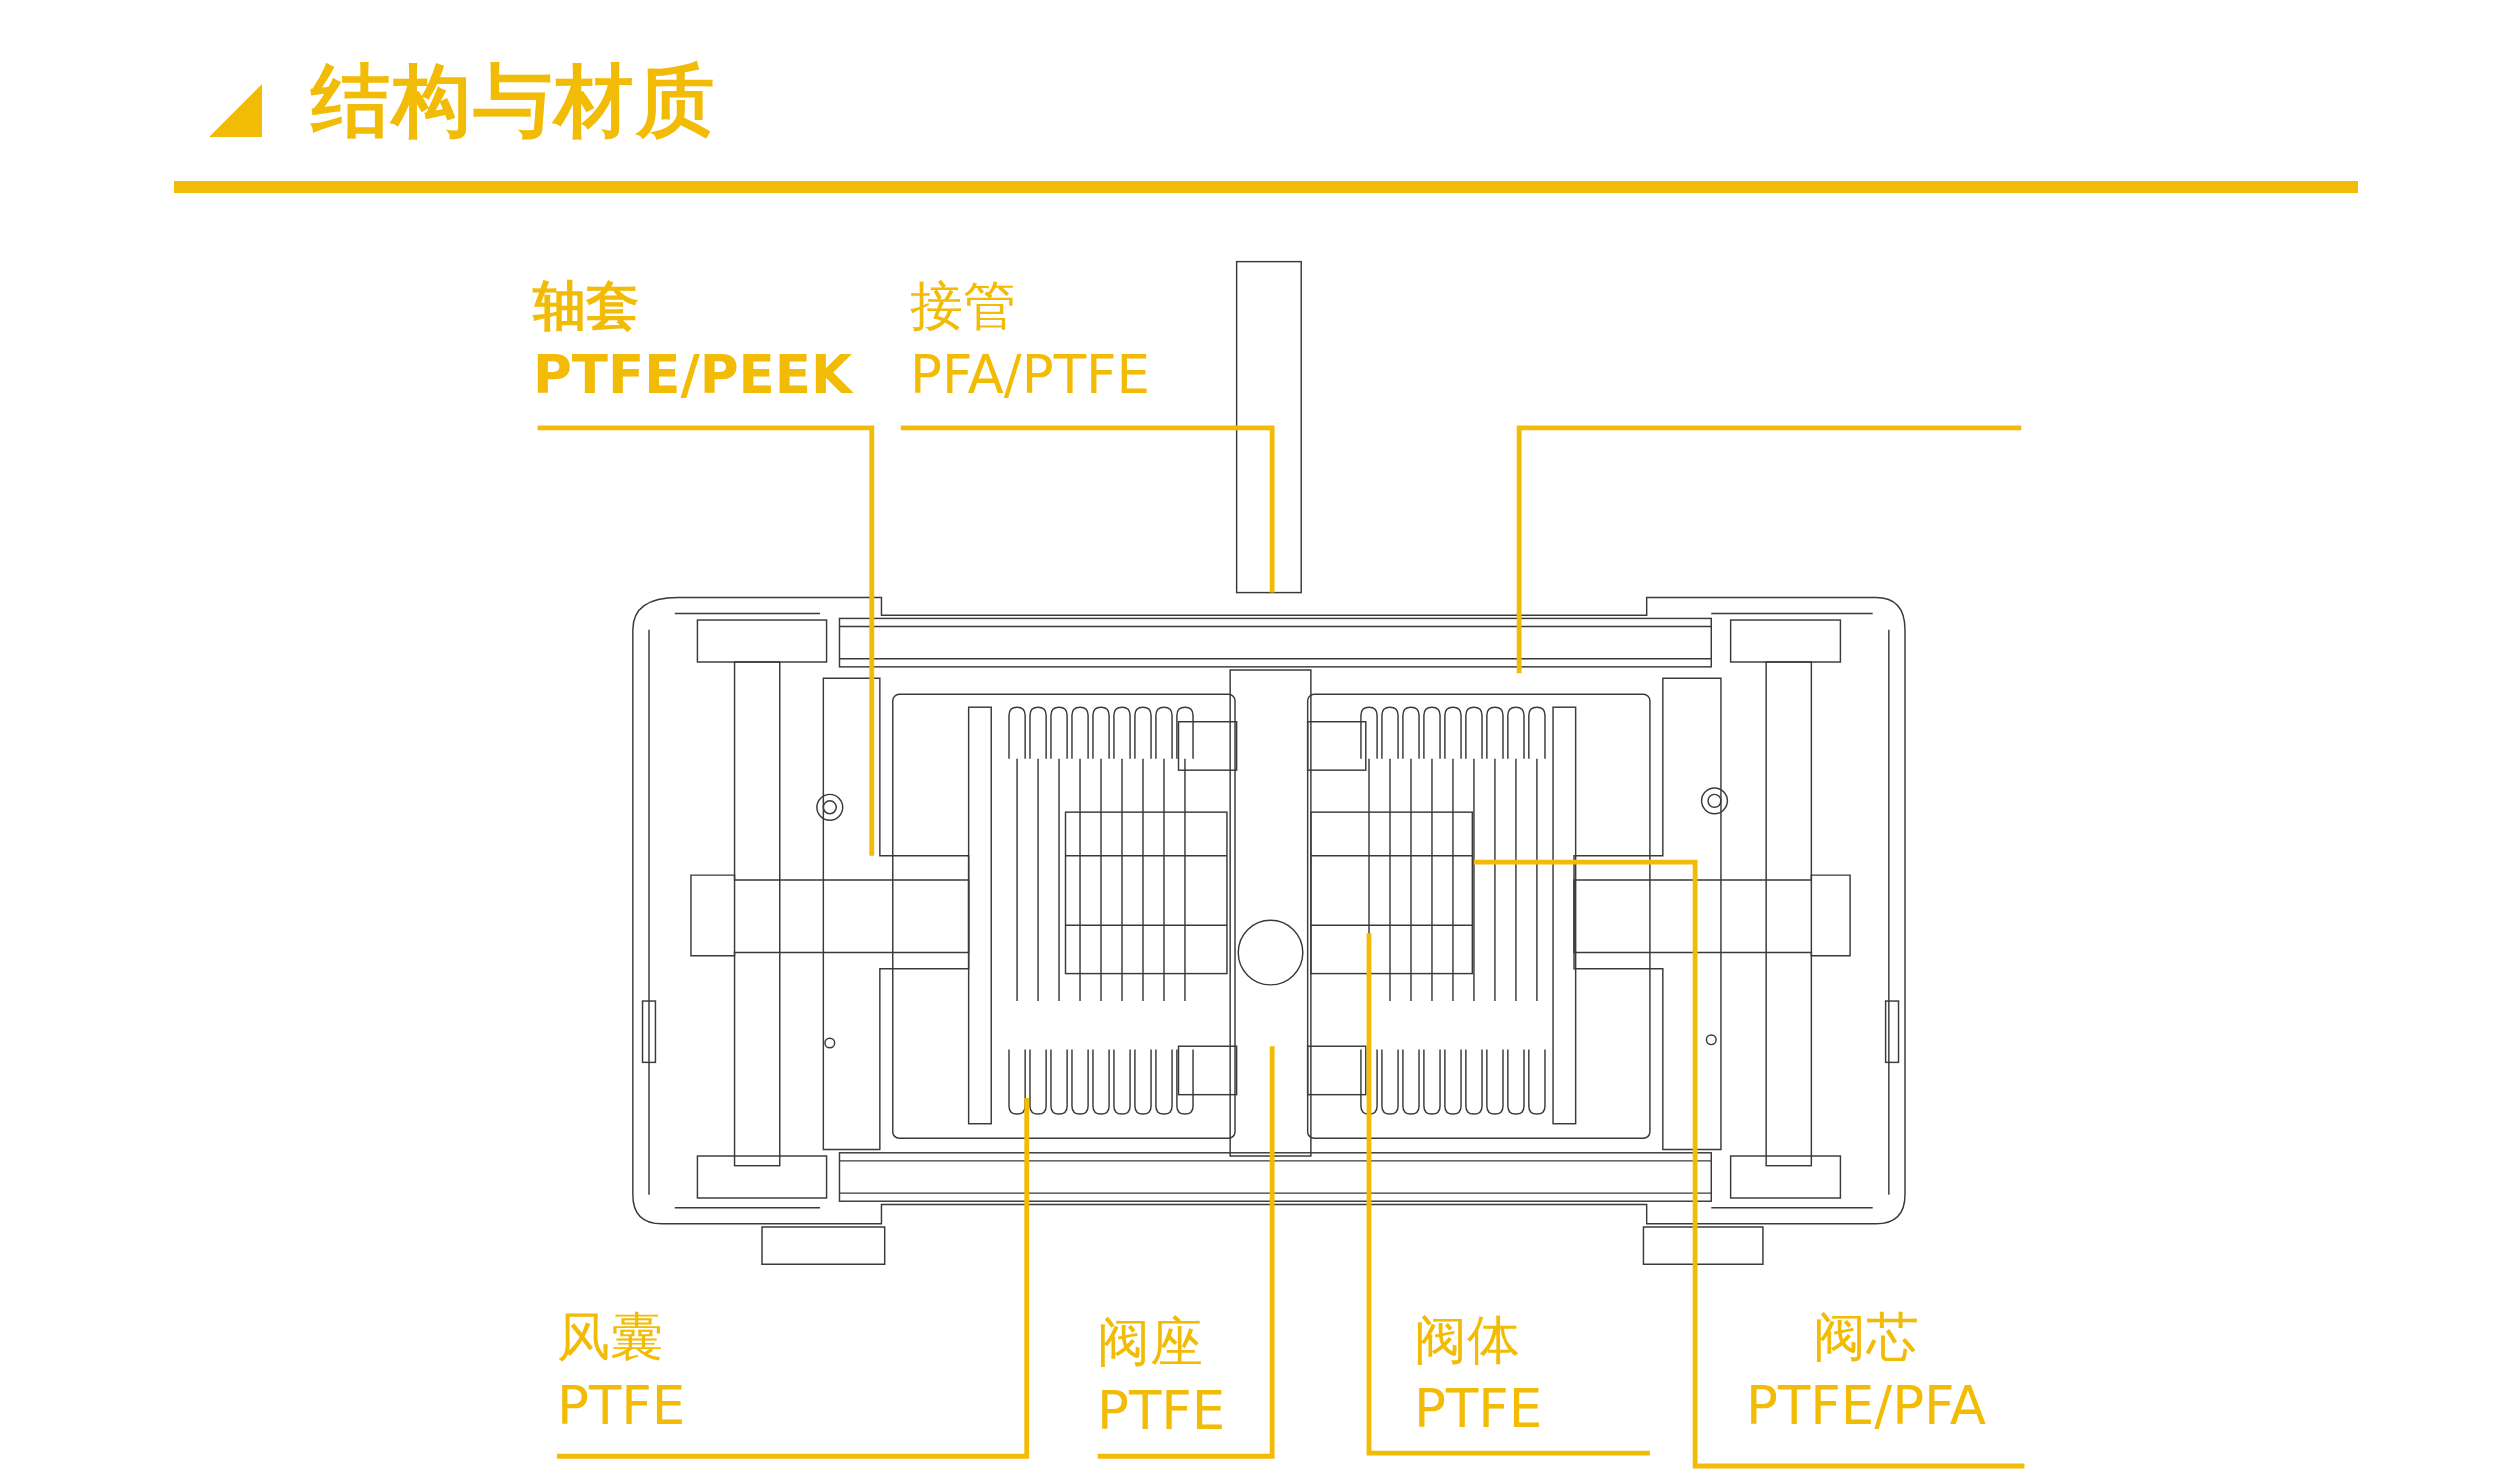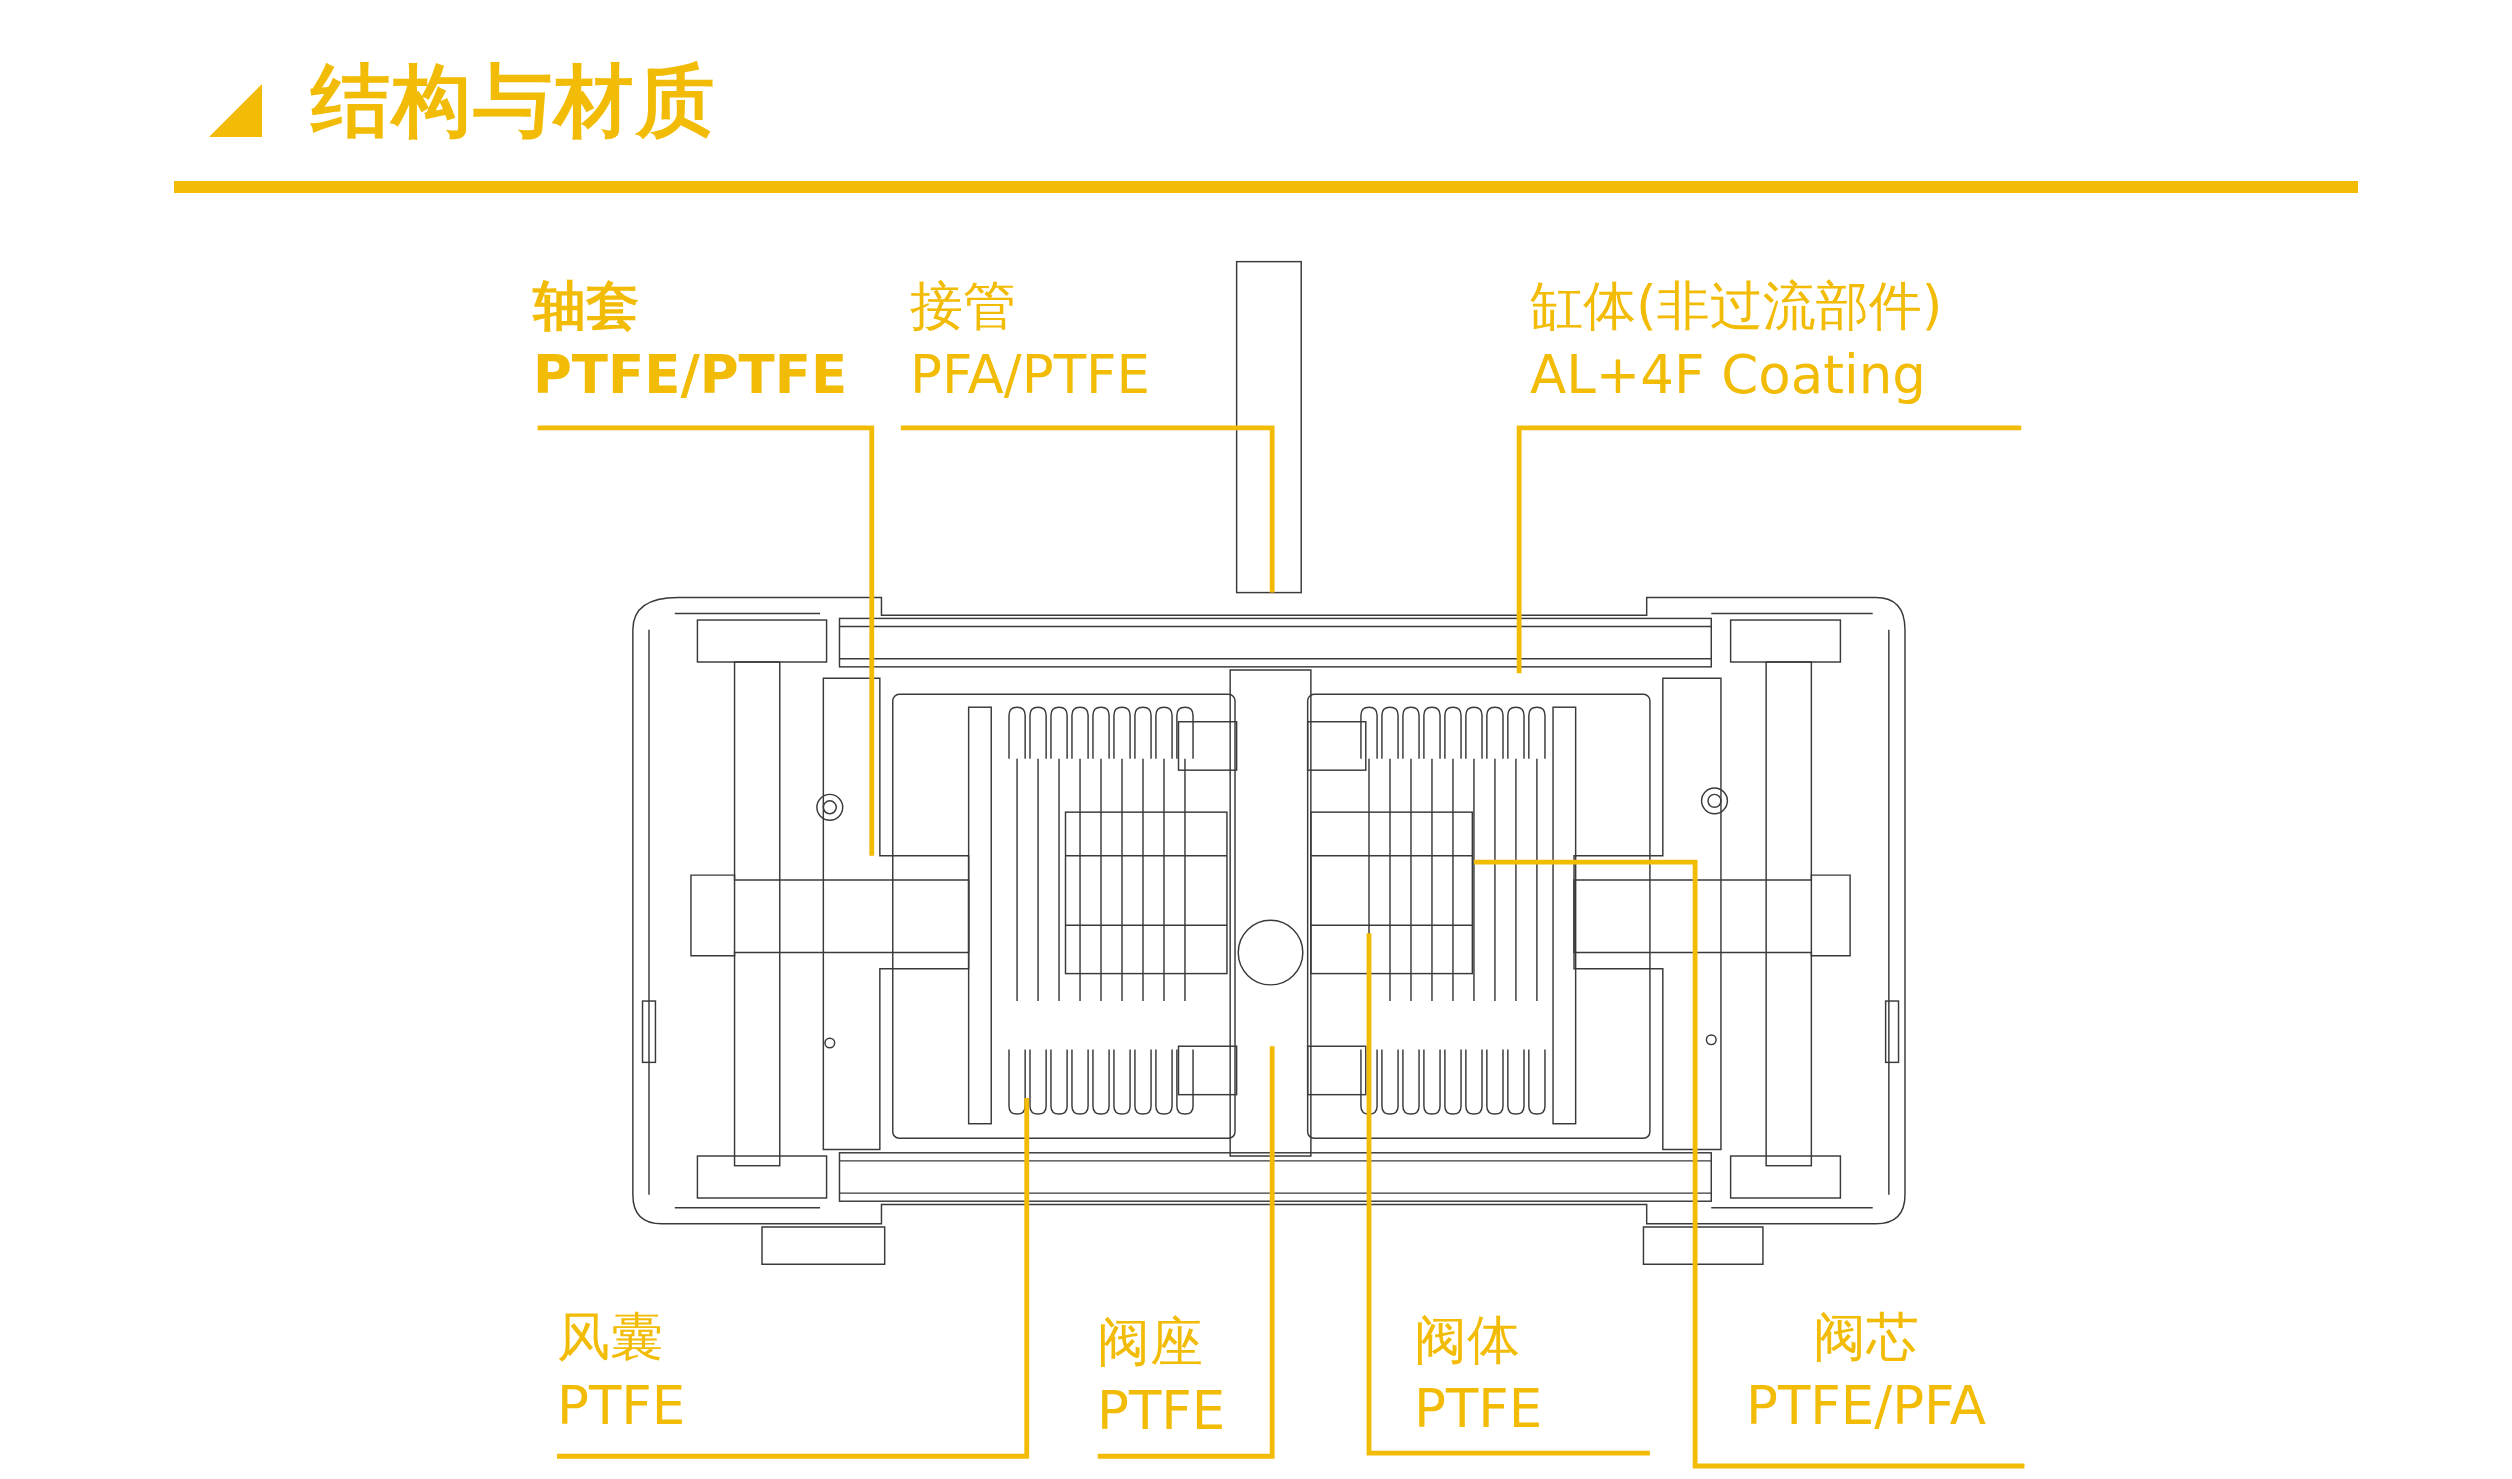--- a/index.html
+++ b/index.html
@@ -22,29 +22,25 @@
 <body>
 
 <div id="stage">
 
   <div class="hdr-tri"></div>
   <div class="hdr-title">结构与材质</div>
   <div class="hdr-bar"></div>
 
   <div class="lbl" style="left:533px; top:272px;font-weight:bold;">
     <span class="cn">轴套</span>
-    <span class="mat">PTFE/PTFE</span>
+    <span class="mat">PTFE/PEEK</span>
   </div>
   <div class="lbl" style="left:910px; top:272px;">
     <span class="cn">接管</span>
     <span class="mat">PFA/PTFE</span>
-  </div>
-  <div class="lbl" style="left:1530px; top:272px;">
-    <span class="cn">缸体(非过流部件)</span>
-    <span class="mat">AL+4F Coating</span>
   </div>
 
   <div class="lbl" style="left:557px; top:1303px;">
     <span class="cn">风囊</span>
     <span class="mat">PTFE</span>
   </div>
   <div class="lbl" style="left:1097px; top:1308px;">
     <span class="cn">阀座</span>
     <span class="mat">PTFE</span>
   </div>

